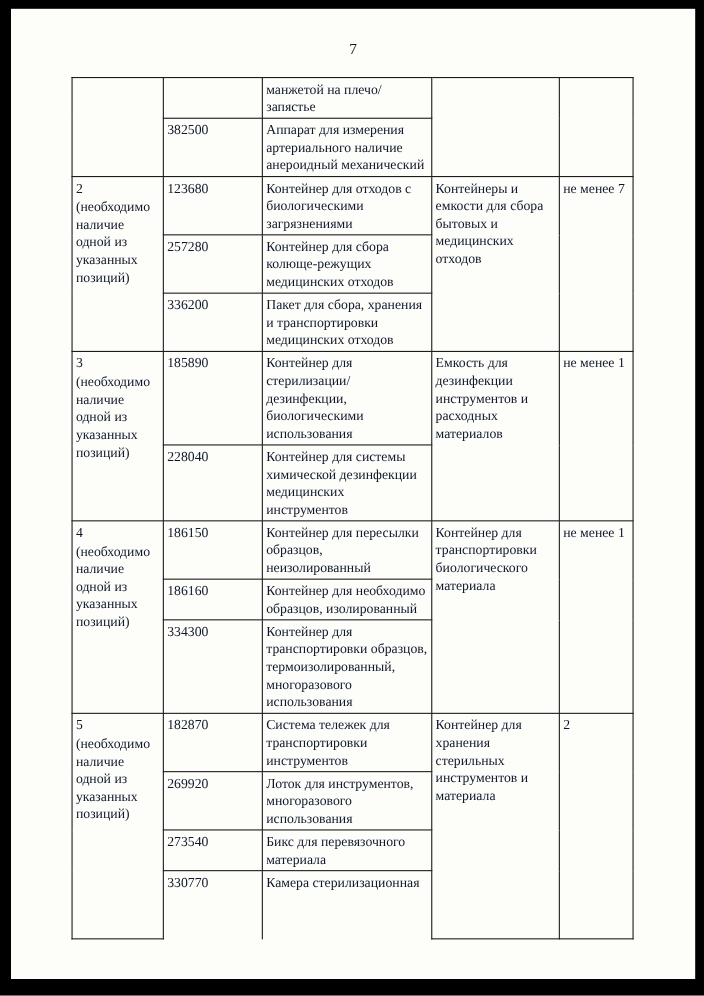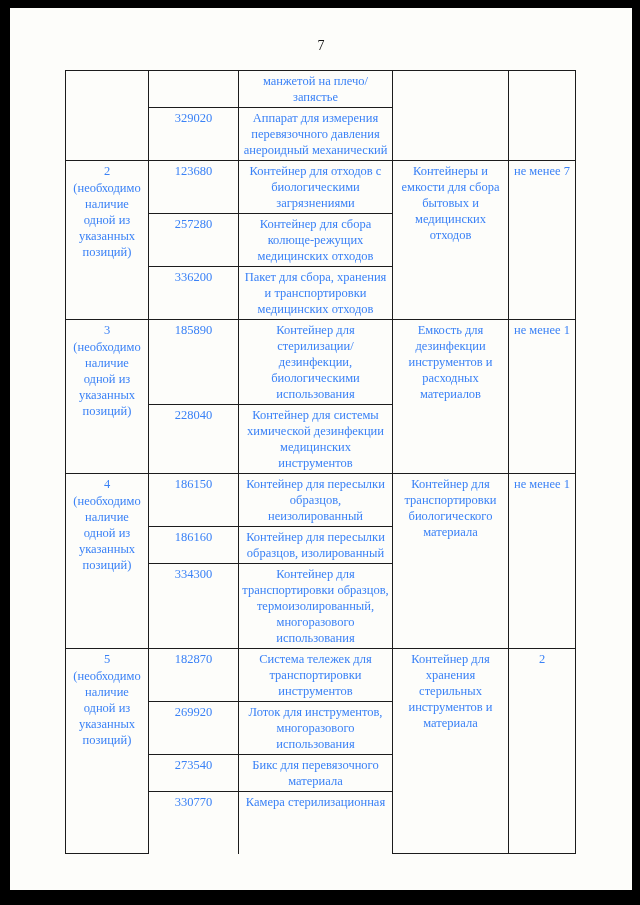--- a/index.html
+++ b/index.html
@@ -33,24 +33,24 @@
   }
   table.doc {
     border-collapse: collapse;
     table-layout: fixed;
     width: 510px;
     margin: 16px 0 0 55px;
   }
   table.doc td {
     border: 1px solid #1c1c1c;
     vertical-align: top;
-    text-align: center;
+    text-align: left;
     font-size: 12.5px;
     line-height: 1.28;
-    color: #3b82f6;
+    color: #0f172a;
     padding: 2px 3px;
     word-wrap: break-word;
   }
   td.pos { padding-top: 3px; }
   .pos-num { margin-bottom: 1px; }
   tr.last-row td { height: 62px; border-bottom: none; margin-top: 48px; }
 </style>
 </head>
 <body>
 
@@ -73,22 +73,22 @@
           <td class="pos" rowspan="2">
             <div class="pos-num"></div>
             <div></div>
           </td>
           <td></td>
           <td>манжетой на плечо/запястье</td>
           <td rowspan="2"></td>
           <td rowspan="2"></td>
         </tr>
         <tr>
-          <td>329020</td>
-          <td>Аппарат для измерения перевязочного давления анероидный механический</td>
+          <td>382500</td>
+          <td>Аппарат для измерения артериального наличие анероидный механический</td>
         </tr>
 
         <tr>
           <td class="pos" rowspan="3">
             <div class="pos-num">2</div>
             <div>(необходимо наличие одной из указанных позиций)</div>
           </td>
           <td>123680</td>
           <td>Контейнер для отходов с биологическими загрязнениями</td>
           <td rowspan="3">Контейнеры и емкости для сбора бытовых и медицинских отходов</td>
@@ -123,21 +123,21 @@
             <div class="pos-num">4</div>
             <div>(необходимо наличие одной из указанных позиций)</div>
           </td>
           <td>186150</td>
           <td>Контейнер для пересылки образцов, неизолированный</td>
           <td rowspan="3">Контейнер для транспортировки биологического материала</td>
           <td rowspan="3">не менее 1</td>
         </tr>
         <tr>
           <td>186160</td>
-          <td>Контейнер для пересылки образцов, изолированный</td>
+          <td>Контейнер для необходимо образцов, изолированный</td>
         </tr>
         <tr>
           <td>334300</td>
           <td>Контейнер для транспортировки образцов, термоизолированный, многоразового использования</td>
         </tr>
 
         <tr>
           <td class="pos" rowspan="4">
             <div class="pos-num">5</div>
             <div>(необходимо наличие одной из указанных позиций)</div>

